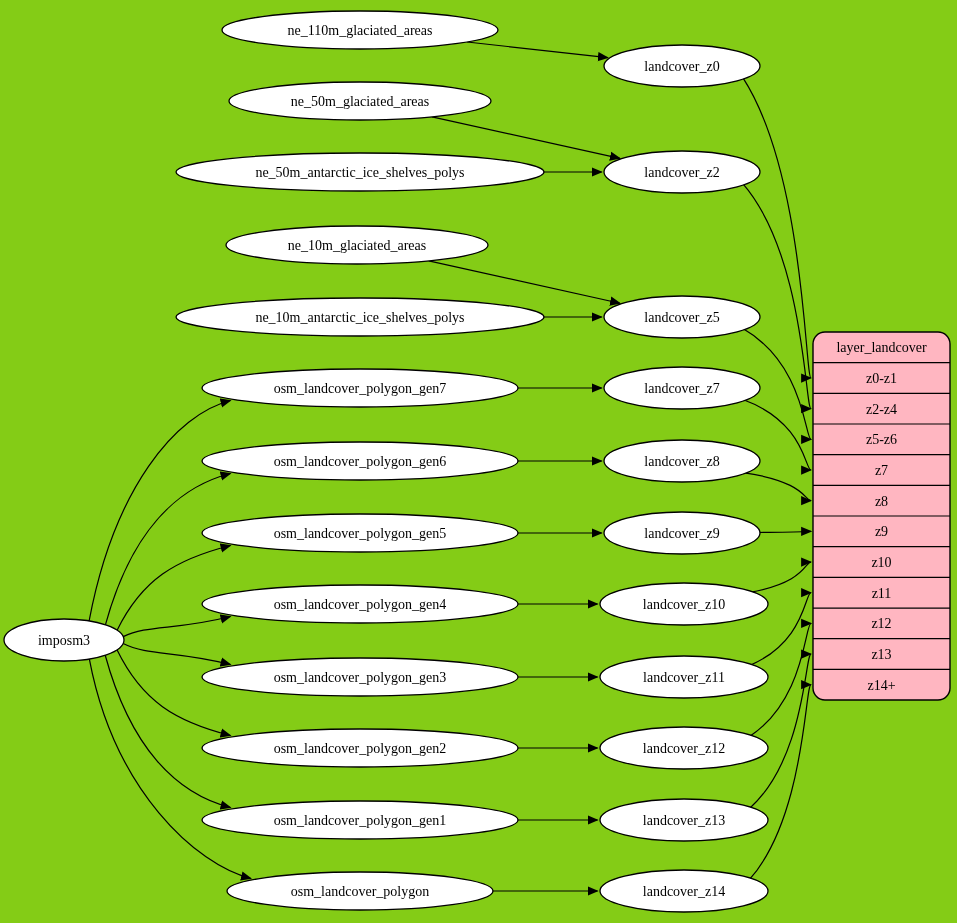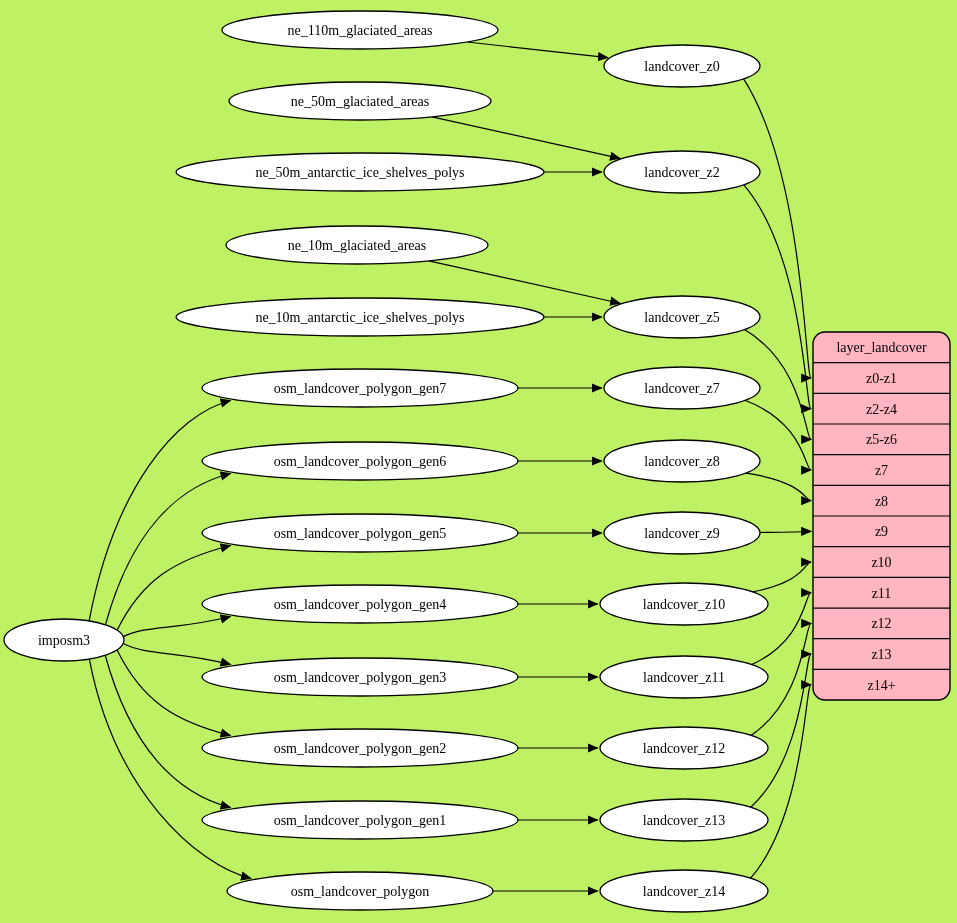--- a/index.html
+++ b/index.html
@@ -4,21 +4,21 @@
 <style>
   html, body {
     margin: 0;
     padding: 0;
     background: #ffffff;
   }
   .canvas {
     position: relative;
     width: 957px;
     height: 923px;
-    background: #bef264;
+    background: #84cc16;
     overflow: hidden;
   }
   svg text {
     font-family: "Liberation Serif", "DejaVu Serif", serif;
     font-size: 14px;
     fill: #000000;
   }
 </style>
 </head>
 <body>

